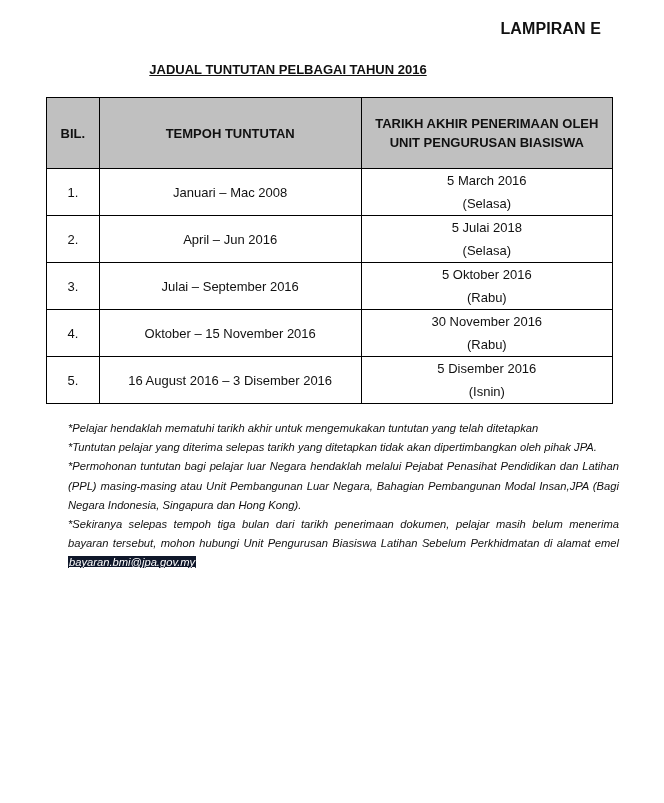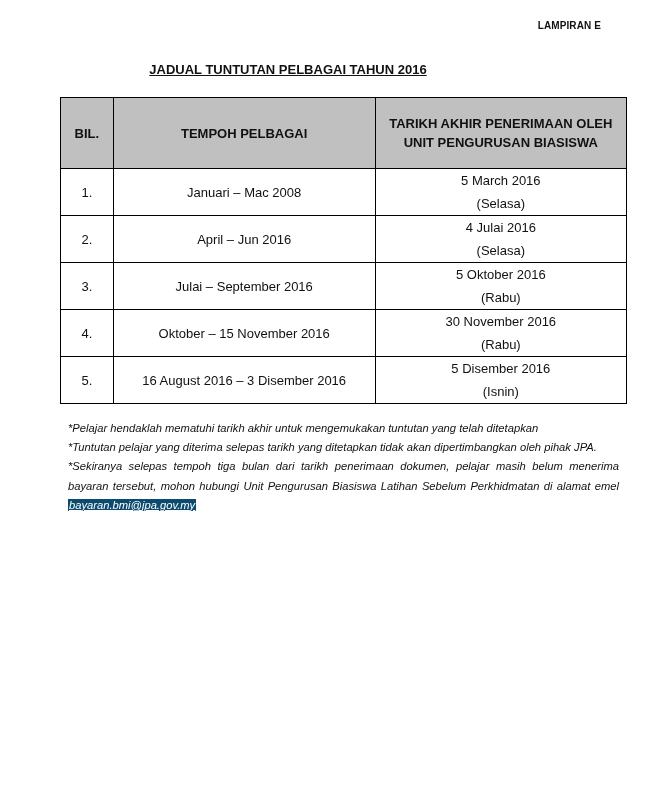--- a/index.html
+++ b/index.html
@@ -12,38 +12,38 @@
       height: 803px;
       position: relative;
       overflow: hidden;
       font-family: "Liberation Sans", sans-serif;
       color: #111111;
     }
     .annex-label {
       position: absolute;
       top: 20px;
       right: 63px;
-      font-size: 10px;
+      font-size: 16px;
       font-weight: bold;
       letter-spacing: 0.1px;
     }
     .doc-title {
       position: absolute;
       top: 62px;
       left: 0;
       width: 576px;
       text-align: center;
       font-size: 13px;
       font-weight: bold;
       text-decoration: underline;
     }
     table.schedule {
       position: absolute;
       top: 97px;
-      left: 60px;
+      left: 46px;
       width: 567px;
       border-collapse: collapse;
       font-size: 13px;
     }
     table.schedule th, table.schedule td {
       border: 1px solid #000000;
       text-align: center;
       vertical-align: middle;
       padding: 0;
     }
@@ -71,54 +71,54 @@
       font-size: 11.2px;
       font-style: italic;
       line-height: 19.2px;
       text-align: justify;
     }
     .note {
       margin: 0;
     }
     .email-link {
       color: #ffffff;
-      background: #0c4a6e;
+      background: #0f172a;
       text-decoration: underline;
       padding: 0 1px;
     }
   </style>
 </head>
 <body>
 
 <div class="annex-label">LAMPIRAN E</div>
 
 <div class="doc-title">JADUAL TUNTUTAN PELBAGAI TAHUN 2016</div>
 
 <table class="schedule">
   <thead>
     <tr>
       <th class="col-bil">BIL.</th>
-      <th class="col-period">TEMPOH PELBAGAI</th>
+      <th class="col-period">TEMPOH TUNTUTAN</th>
       <th class="col-deadline">TARIKH AKHIR PENERIMAAN OLEH UNIT PENGURUSAN BIASISWA</th>
     </tr>
   </thead>
   <tbody>
     <tr>
       <td>1.</td>
       <td>Januari – Mac 2008</td>
       <td>
         <span class="deadline-date">5 March 2016</span>
         <span class="deadline-day">(Selasa)</span>
       </td>
     </tr>
     <tr>
       <td>2.</td>
       <td>April – Jun 2016</td>
       <td>
-        <span class="deadline-date">4 Julai 2016</span>
+        <span class="deadline-date">5 Julai 2018</span>
         <span class="deadline-day">(Selasa)</span>
       </td>
     </tr>
     <tr>
       <td>3.</td>
       <td>Julai – September 2016</td>
       <td>
         <span class="deadline-date">5 Oktober 2016</span>
         <span class="deadline-day">(Rabu)</span>
       </td>
@@ -138,14 +138,15 @@
         <span class="deadline-date">5 Disember 2016</span>
         <span class="deadline-day">(Isnin)</span>
       </td>
     </tr>
   </tbody>
 </table>
 
 <div class="notes">
   <p class="note">*Pelajar hendaklah mematuhi tarikh akhir untuk mengemukakan tuntutan yang telah ditetapkan</p>
   <p class="note">*Tuntutan pelajar yang diterima selepas tarikh yang ditetapkan tidak akan dipertimbangkan oleh pihak JPA.</p>
+  <p class="note">*Permohonan tuntutan bagi pelajar luar Negara hendaklah melalui Pejabat Penasihat Pendidikan dan Latihan (PPL) masing-masing atau Unit Pembangunan Luar Negara, Bahagian Pembangunan Modal Insan,JPA (Bagi Negara Indonesia, Singapura dan Hong Kong).</p>
   <p class="note"><span>*Sekiranya selepas tempoh tiga bulan dari tarikh penerimaan dokumen, pelajar masih belum menerima bayaran tersebut, mohon hubungi Unit Pengurusan Biasiswa Latihan Sebelum Perkhidmatan di alamat emel </span><a class="email-link">bayaran.bmi@jpa.gov.my</a></p>
 </div>
 
 </body></html>

